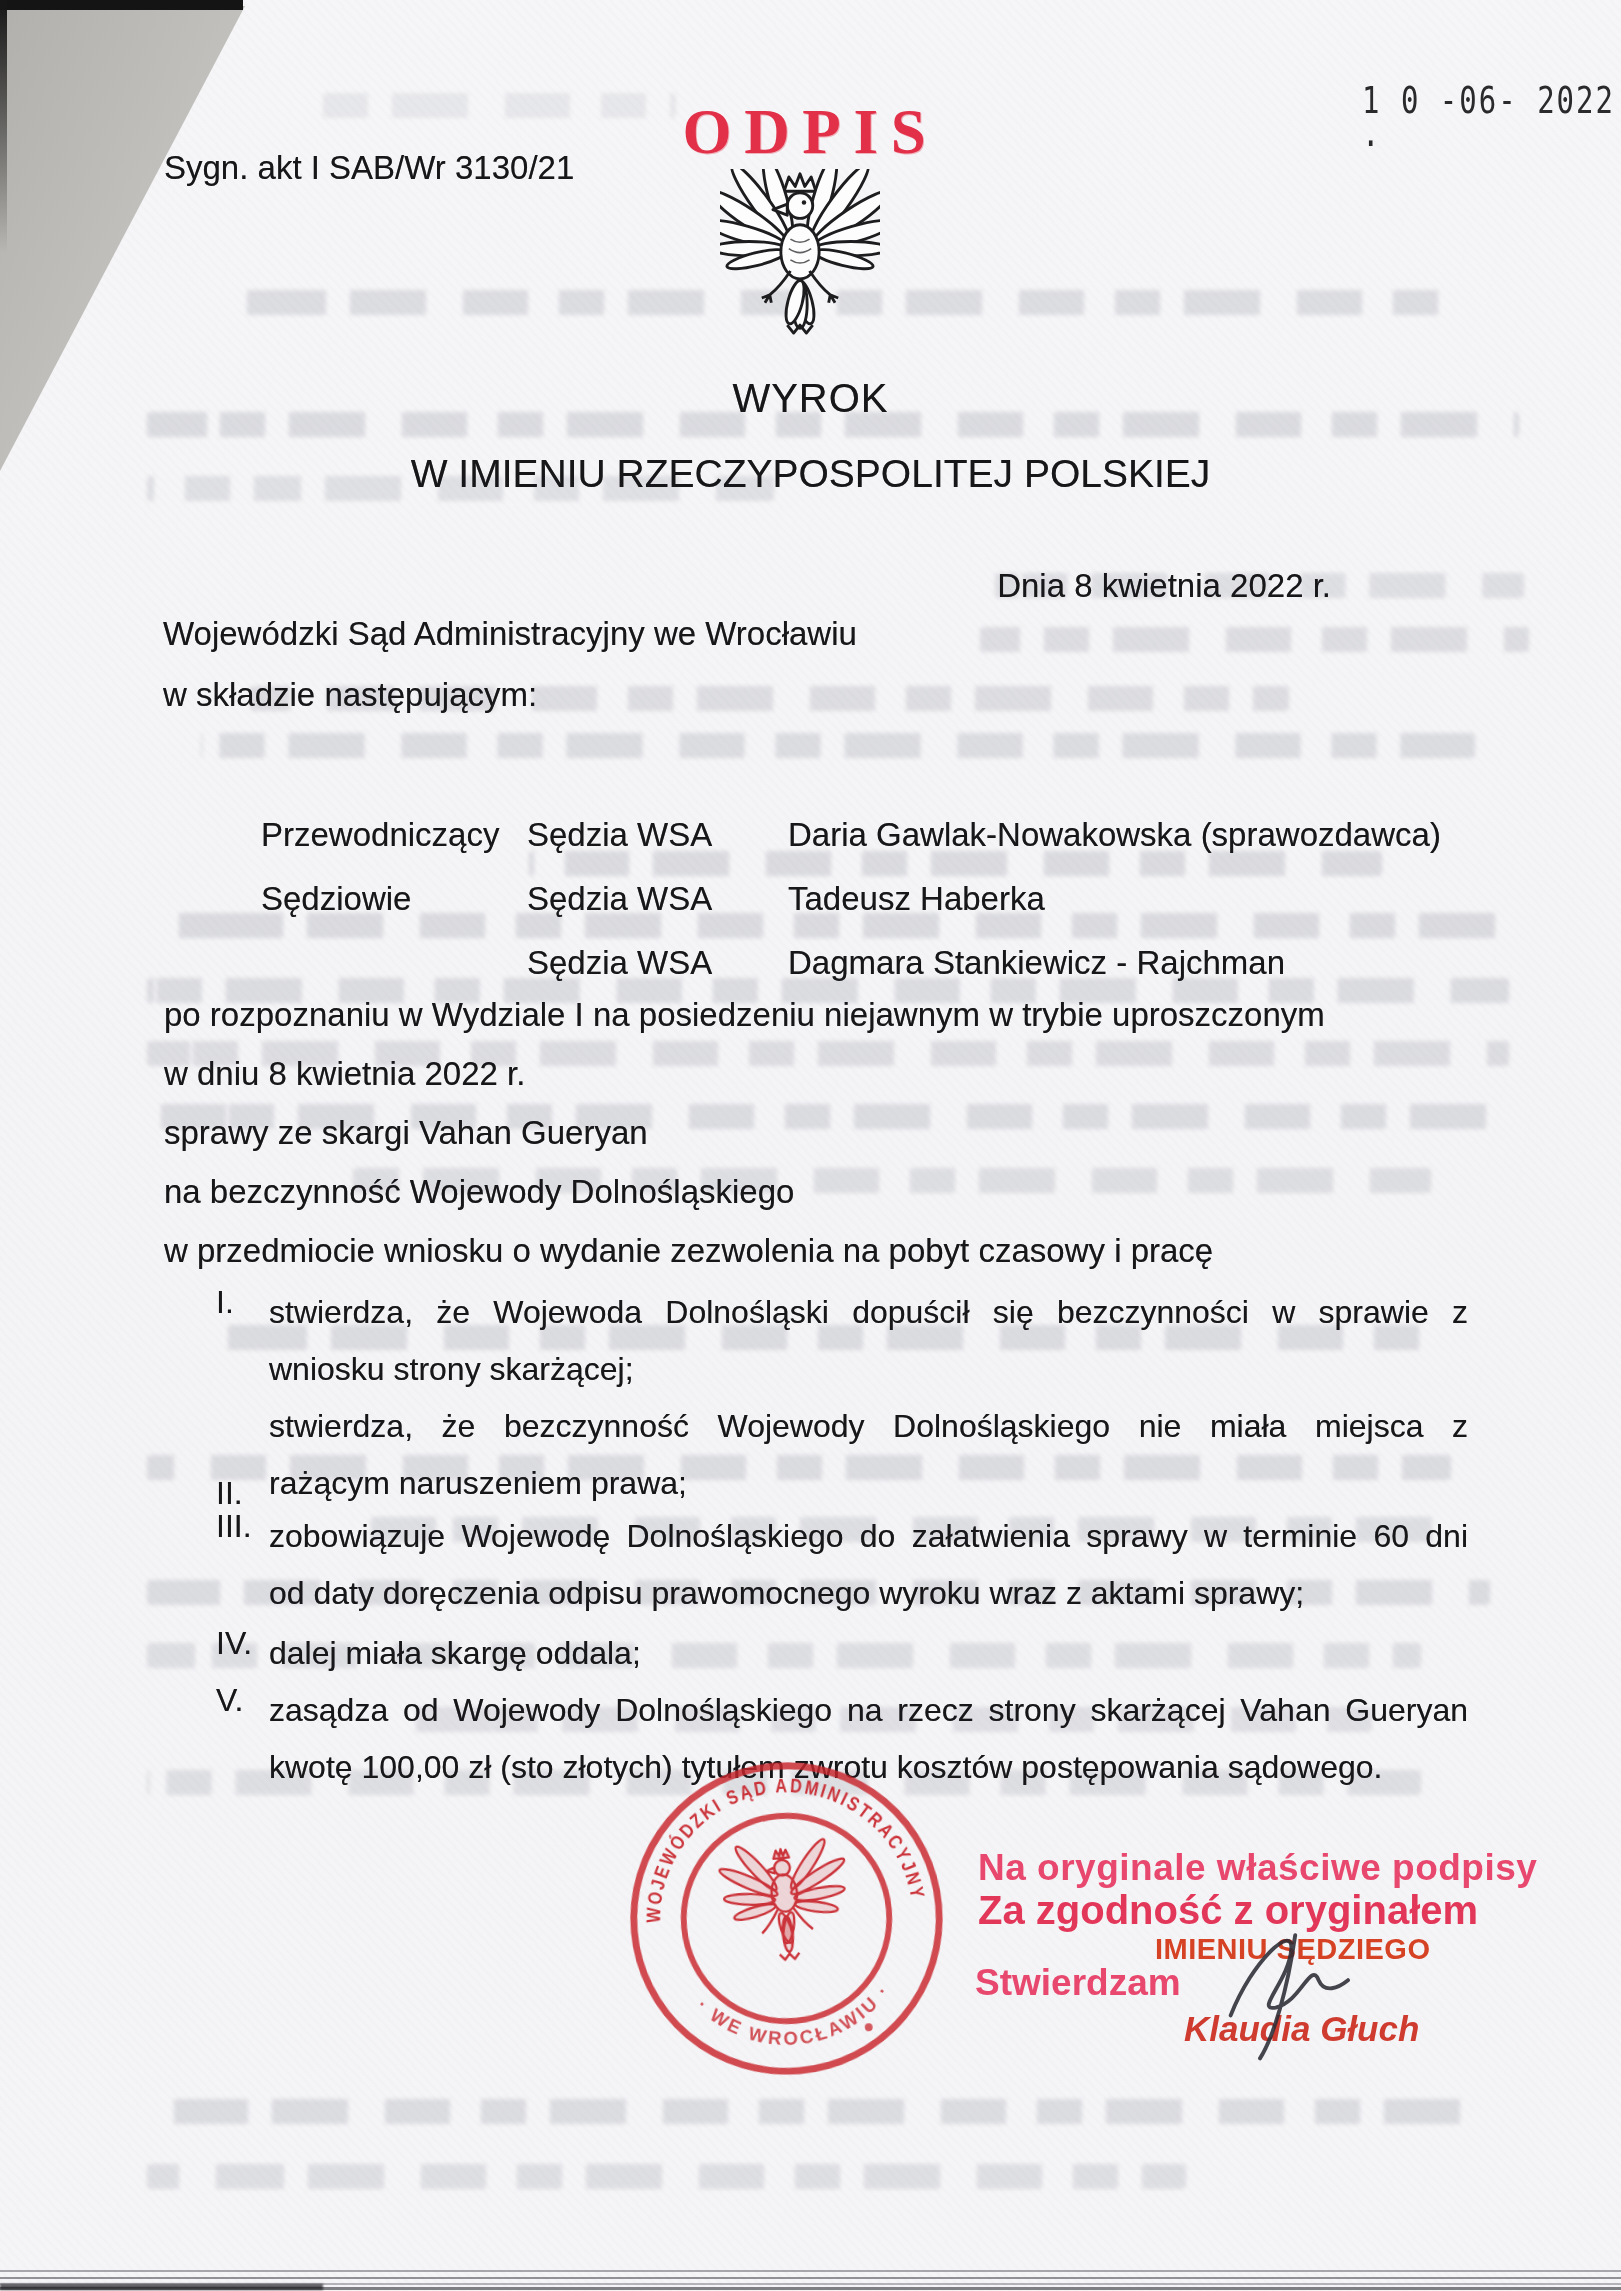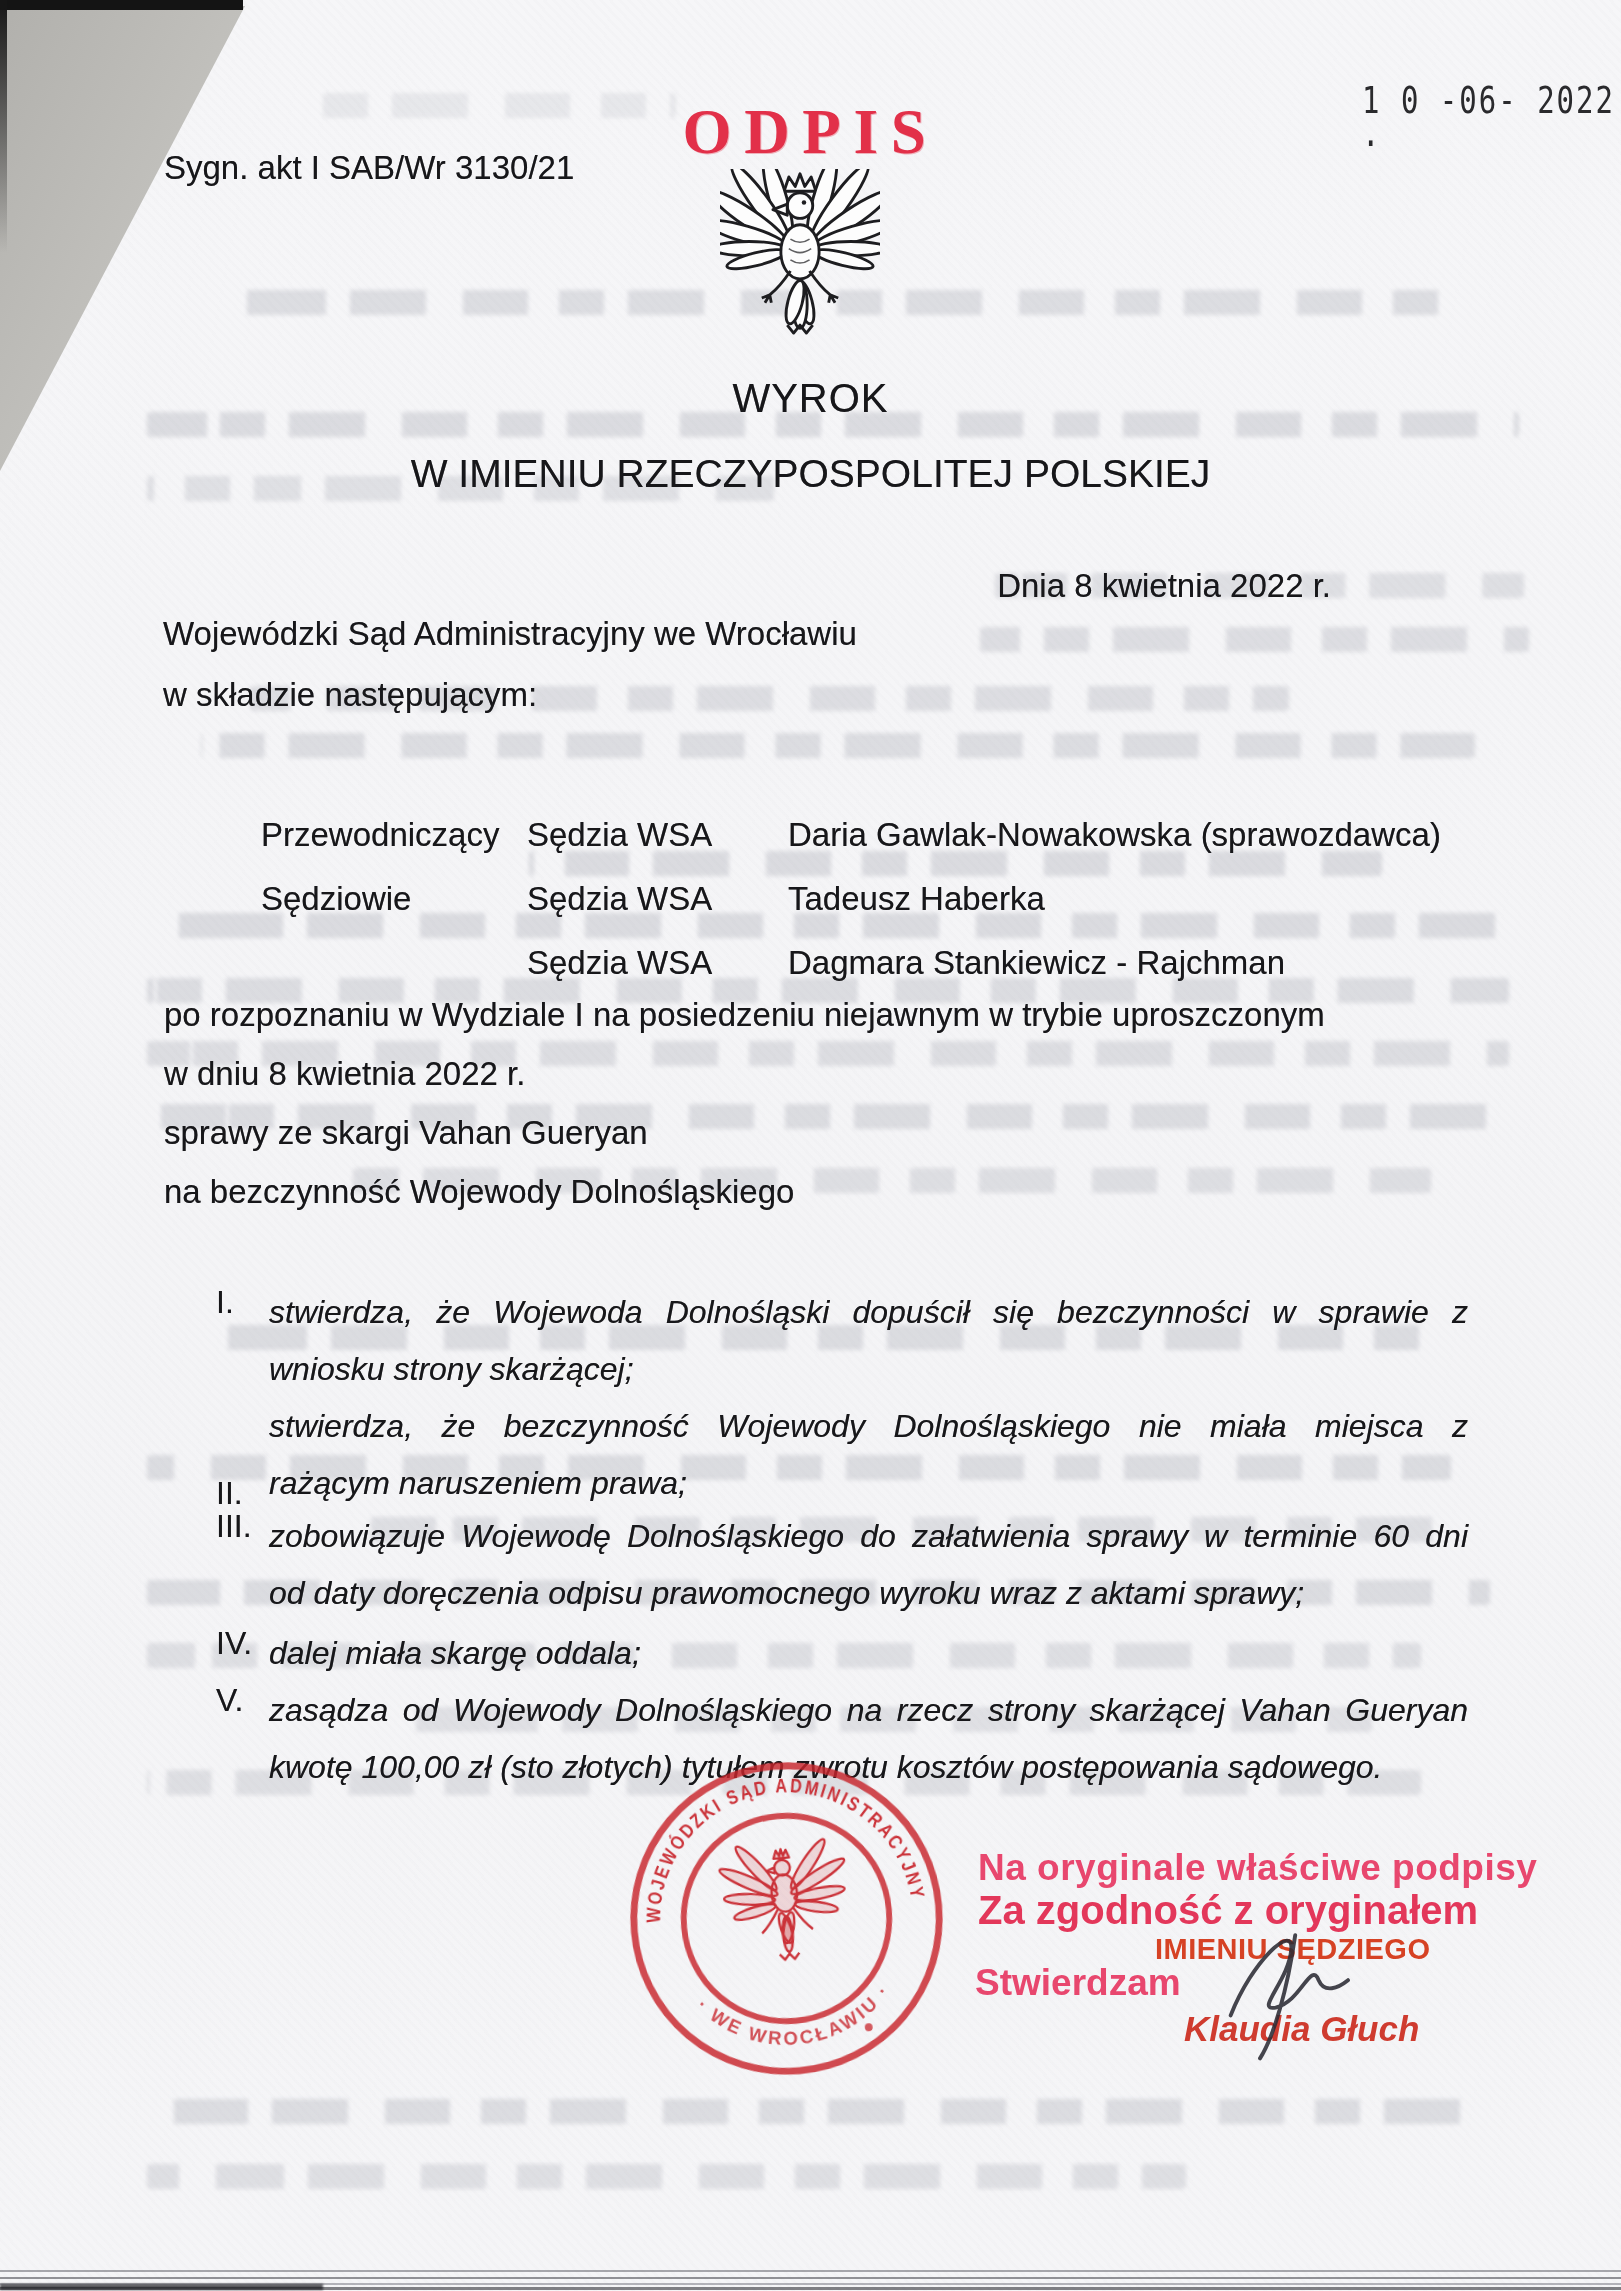--- a/index.html
+++ b/index.html
@@ -55,21 +55,21 @@
   .panel{left:261px;top:784px;width:1215px;font-size:33px;z-index:2;margin-top:32px;}
   .panel-row{display:flex;height:64px;align-items:flex-start;}
   .panel-role{width:266px;flex:none;}
   .panel-title{width:261px;flex:none;}
   .panel-name{flex:1;}
   .recitals{left:164px;top:985px;font-size:33px;line-height:59px;z-index:2;}
   .rulings{left:216px;top:1284px;width:1252px;font-size:32px;z-index:2;}
   .ruling{position:absolute;left:0;width:1252px;display:flex;}
   .rnum{width:53px;flex:none;}
   .rlines{flex:1;}
-  .rline{line-height:57px;text-align:justify;font-style:italic;}
+  .rline{line-height:57px;text-align:justify;}
   .rline.j{text-align-last:justify;}
   
   .seal{left:624px;top:1756px;z-index:3;transform:rotate(-5deg);opacity:.93;filter:blur(0.3px);}
   .cert{z-index:4;filter:blur(0.3px);}
   .cert-line1{left:978px;top:1847px;font-size:37px;font-weight:700;color:#e8476e;letter-spacing:0.5px;}
   .cert-line2{left:978px;top:1888px;font-size:40px;font-weight:700;color:#e3375a;}
   .cert-role{left:1155px;top:1933px;font-size:29px;font-weight:700;color:#d64224;letter-spacing:0.5px;}
   .cert-confirm{left:975px;top:1962px;font-size:37px;font-weight:700;color:#e8476e;}
   .cert-signer{left:1184px;top:2009px;font-size:35px;font-weight:700;font-style:italic;color:#cf3b2f;}
   .signature{left:1201px;top:1900px;z-index:5;filter:blur(0.2px);}
@@ -182,20 +182,21 @@
       <div class="panel-title">Sędzia WSA</div>
       <div class="panel-name">Dagmara Stankiewicz - Rajchman</div>
     </div>
   </div>
 
   <div class="abs recitals txt">
     <div>po rozpoznaniu w Wydziale I na posiedzeniu niejawnym w trybie uproszczonym</div>
     <div>w dniu 8 kwietnia 2022 r.</div>
     <div>sprawy ze skargi Vahan Gueryan</div>
     <div>na bezczynność Wojewody Dolnośląskiego</div>
+    <div>w przedmiocie wniosku o wydanie zezwolenia na pobyt czasowy i pracę</div>
   </div>
 
   <div class="abs rulings txt" style="height:549px;">
     <div class="ruling" style="top:0;">
       <div class="rnum">I.</div>
       <div class="rlines">
         <div class="rline j">stwierdza, że Wojewoda Dolnośląski dopuścił się bezczynności w sprawie z</div>
         <div class="rline">wniosku strony skarżącej;</div>
       </div>
     </div>

